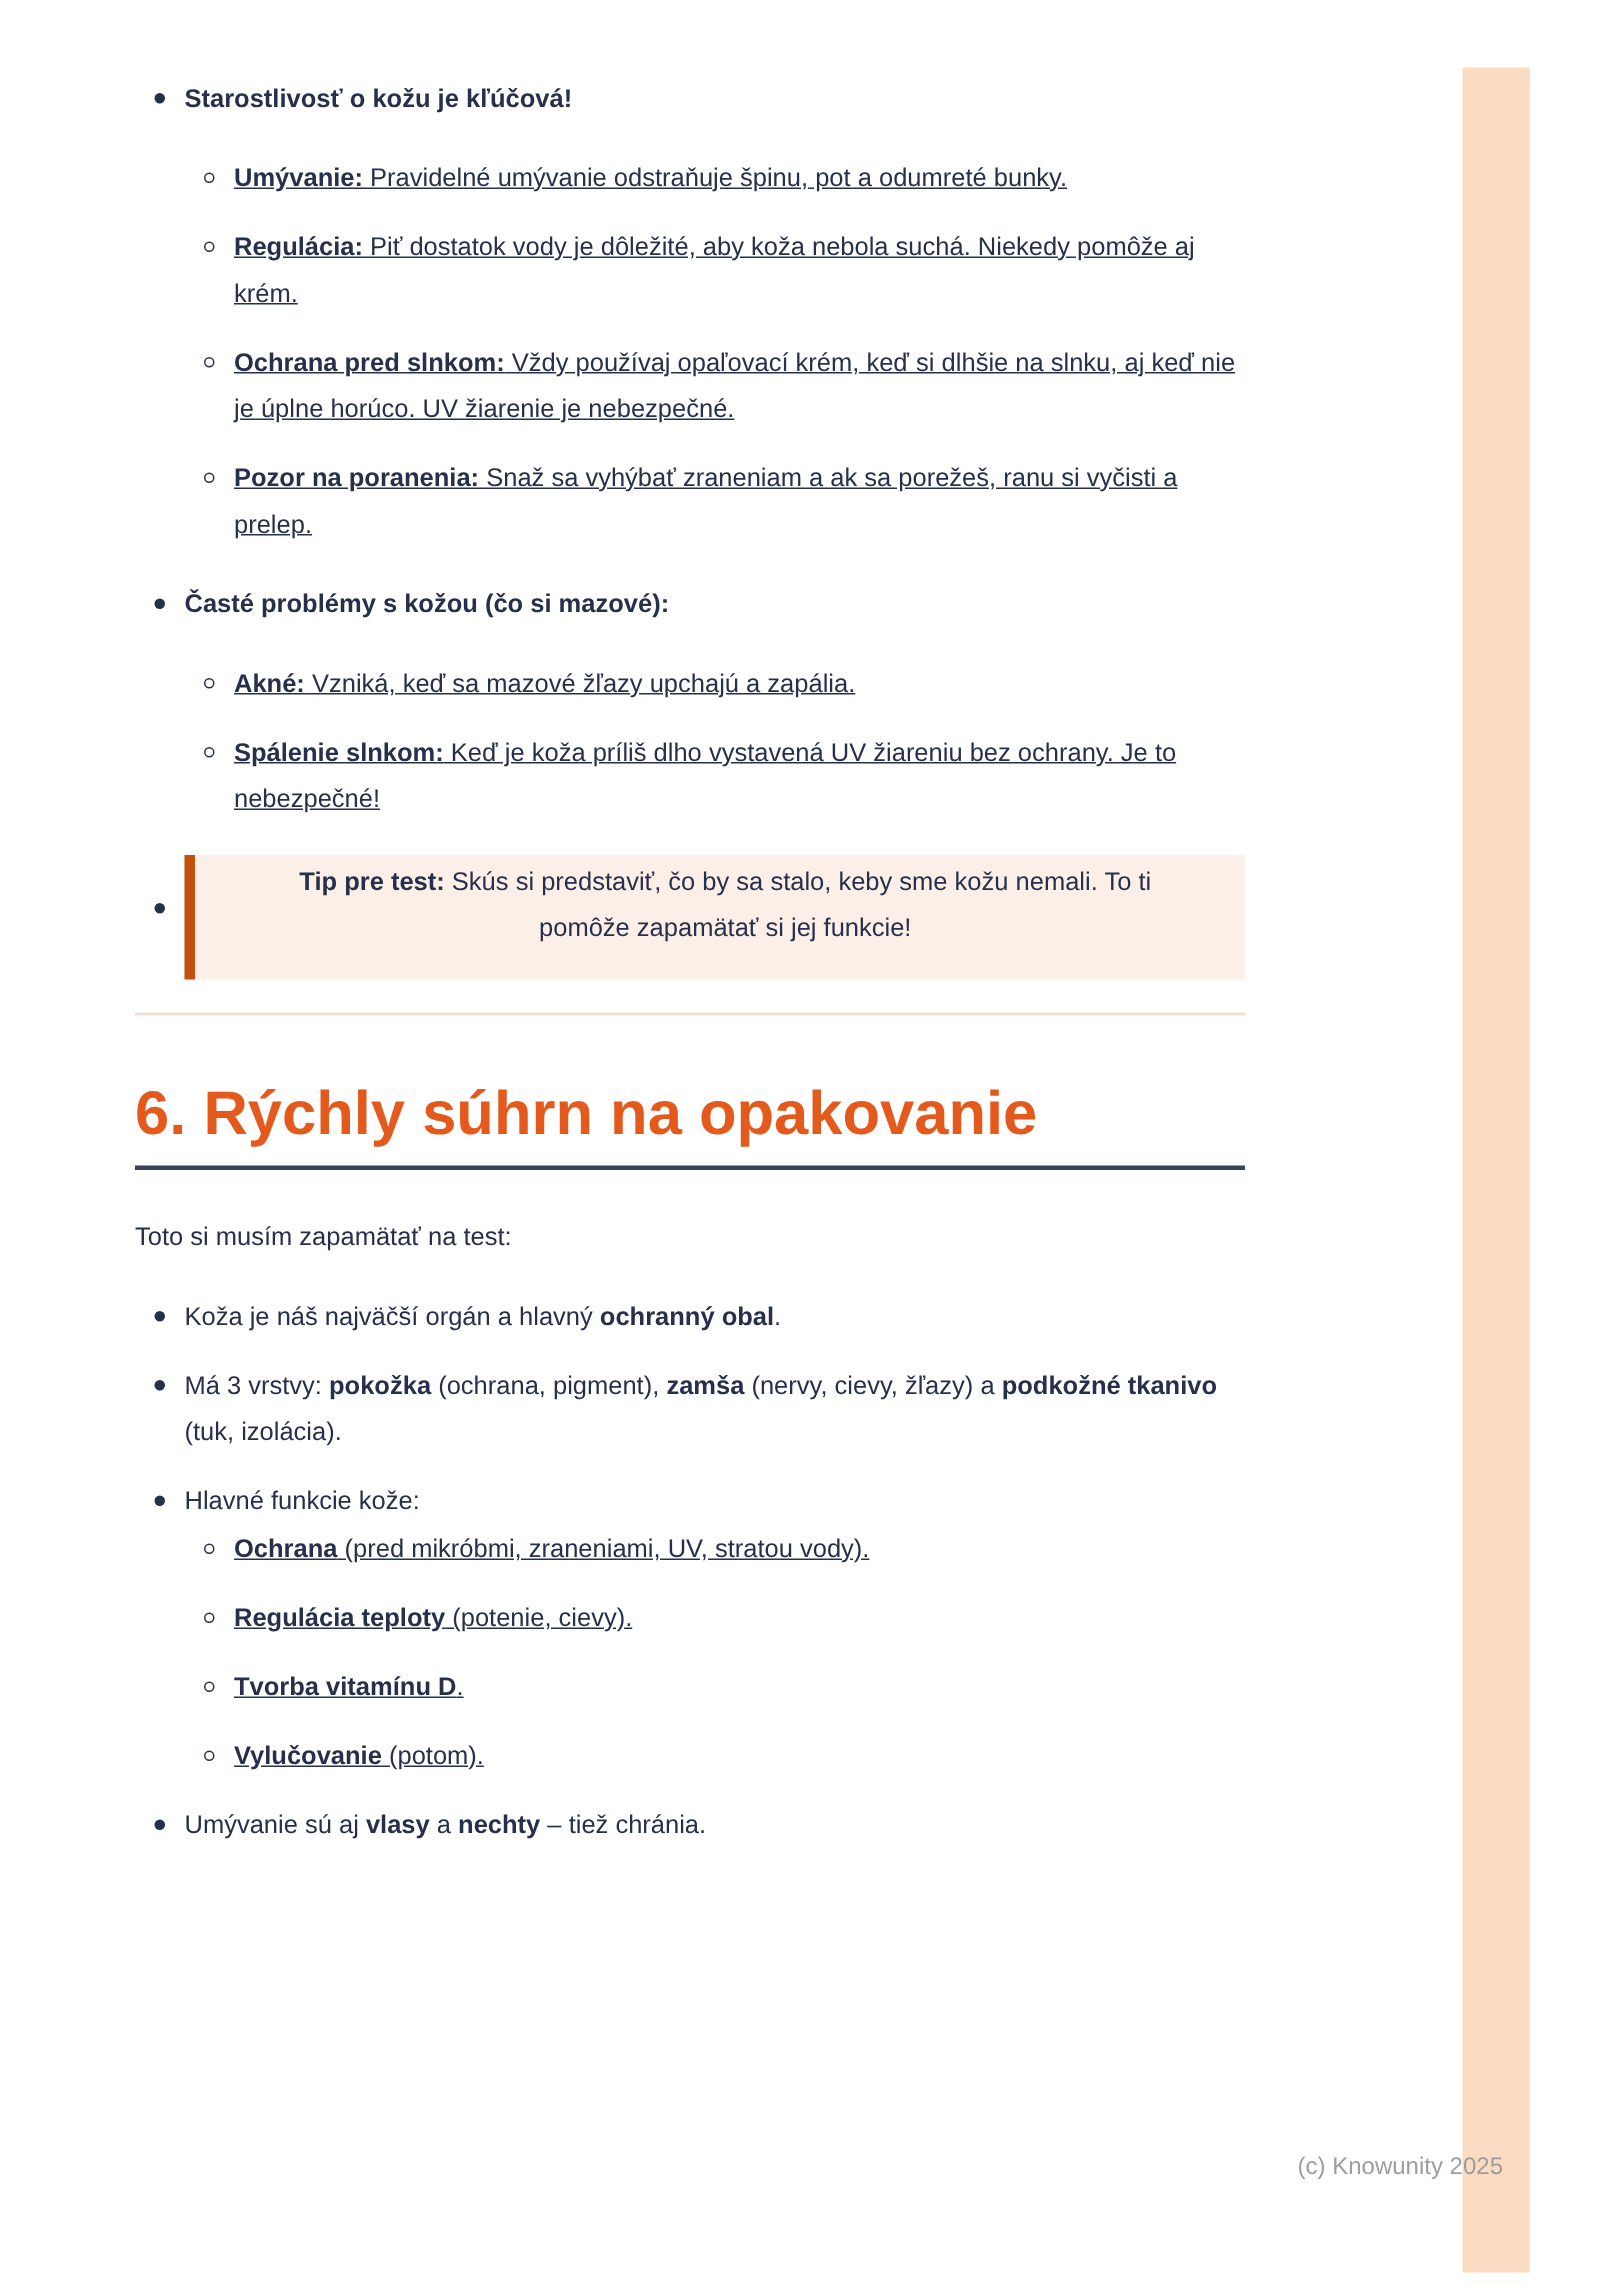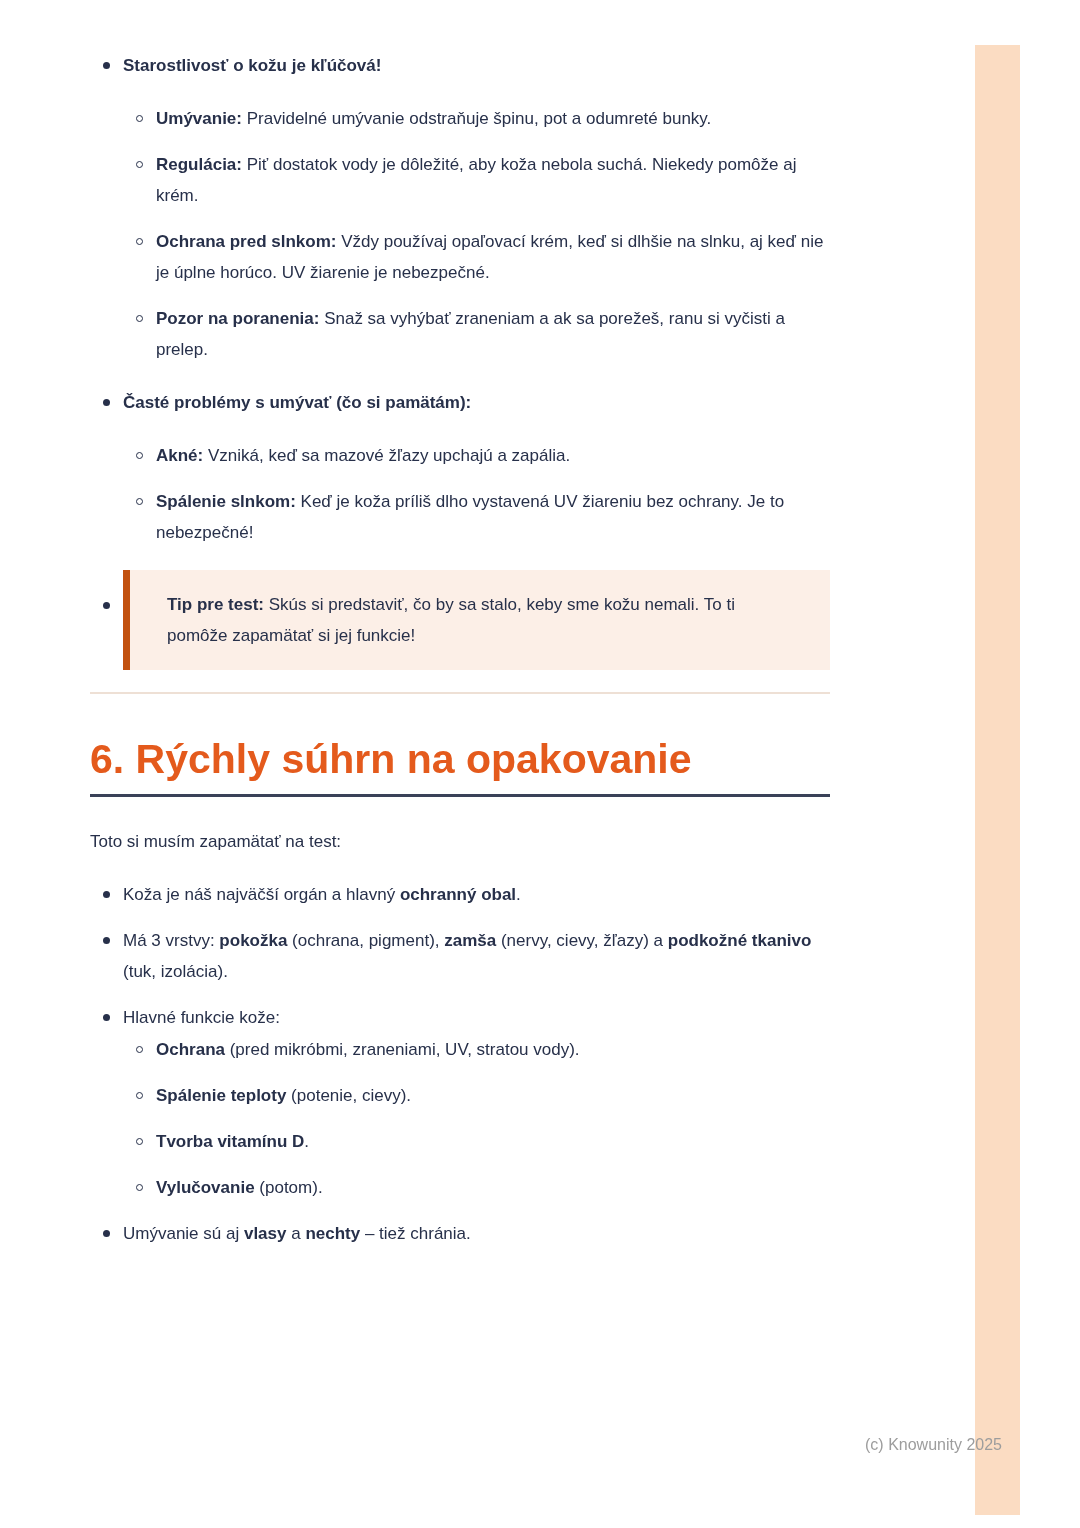--- a/index.html
+++ b/index.html
@@ -45,38 +45,39 @@
     width:7px;height:7px;border-radius:50%;
     background:var(--ink);
   }
   .summary-list>li{position:relative;padding-left:33px;margin-bottom:15px;}
   .summary-list>li::before{
     content:"";position:absolute;left:13px;top:12px;
     width:7px;height:7px;border-radius:50%;
     background:var(--ink);
   }
   
-  .sub{margin-top:22px;}
+  .sub{margin-top:22px;text-decoration:underline;}
   .sub>li{position:relative;padding-left:33px;margin-bottom:15px;}
   .sub>li:last-child{margin-bottom:0;}
   .sub>li::before{
     content:"";position:absolute;left:13px;top:12px;
     width:5px;height:5px;border-radius:50%;
     border:1.5px solid var(--ink);
     background:transparent;
   }
   .sub-tight{margin-top:1px;}
   .group-title{font-weight:700;}
   
   .tip-item::before{top:32px !important;}
   .tip-box{
     background:var(--tip_bg);
     border-left:7px solid var(--tip_border);
     width:707px;
-    padding:19px 30px 19px 37px;
+    padding:2px 30px 19px 37px;
+    text-align:center;
   }
   .divider{
     width:740px;height:2px;
     background:var(--divider);
     margin-top:16px;
   }
   .heading{
     margin-top:45px;
     font-size:41px;
     line-height:40px;
@@ -120,21 +121,21 @@
         <li>
             <p><b>Ochrana pred slnkom:</b><span> Vždy používaj opaľovací krém, keď si dlhšie na slnku, aj keď nie je úplne horúco. UV žiarenie je nebezpečné.</span></p>
           </li>
         <li>
             <p><b>Pozor na poranenia:</b><span> Snaž sa vyhýbať zraneniam a ak sa porežeš, ranu si vyčisti a prelep.</span></p>
           </li>
       </ul>
     </li>
 
     <li>
-      <p class="group-title">Časté problémy s umývať (čo si pamätám):</p>
+      <p class="group-title">Časté problémy s kožou (čo si mazové):</p>
       <ul class="sub">
         <li>
             <p><b>Akné:</b><span> Vzniká, keď sa mazové žľazy upchajú a zapália.</span></p>
           </li>
         <li>
             <p><b>Spálenie slnkom:</b><span> Keď je koža príliš dlho vystavená UV žiareniu bez ochrany. Je to nebezpečné!</span></p>
           </li>
       </ul>
     </li>
 
@@ -160,21 +161,21 @@
     <li>
         <p><span>Má 3 vrstvy: </span><b>pokožka</b><span> (ochrana, pigment), </span><b>zamša</b><span> (nervy, cievy, žľazy) a </span><b>podkožné tkanivo</b><span> (tuk, izolácia).</span></p>
       </li>
     <li>
       <p><span>Hlavné funkcie kože:</span></p>
       <ul class="sub sub-tight">
         <li>
             <p><b>Ochrana</b><span> (pred mikróbmi, zraneniami, UV, stratou vody).</span></p>
           </li>
         <li>
-            <p><b>Spálenie teploty</b><span> (potenie, cievy).</span></p>
+            <p><b>Regulácia teploty</b><span> (potenie, cievy).</span></p>
           </li>
         <li>
             <p><b>Tvorba vitamínu D</b><span>.</span></p>
           </li>
         <li>
             <p><b>Vylučovanie</b><span> (potom).</span></p>
           </li>
       </ul>
     </li>
     <li>

